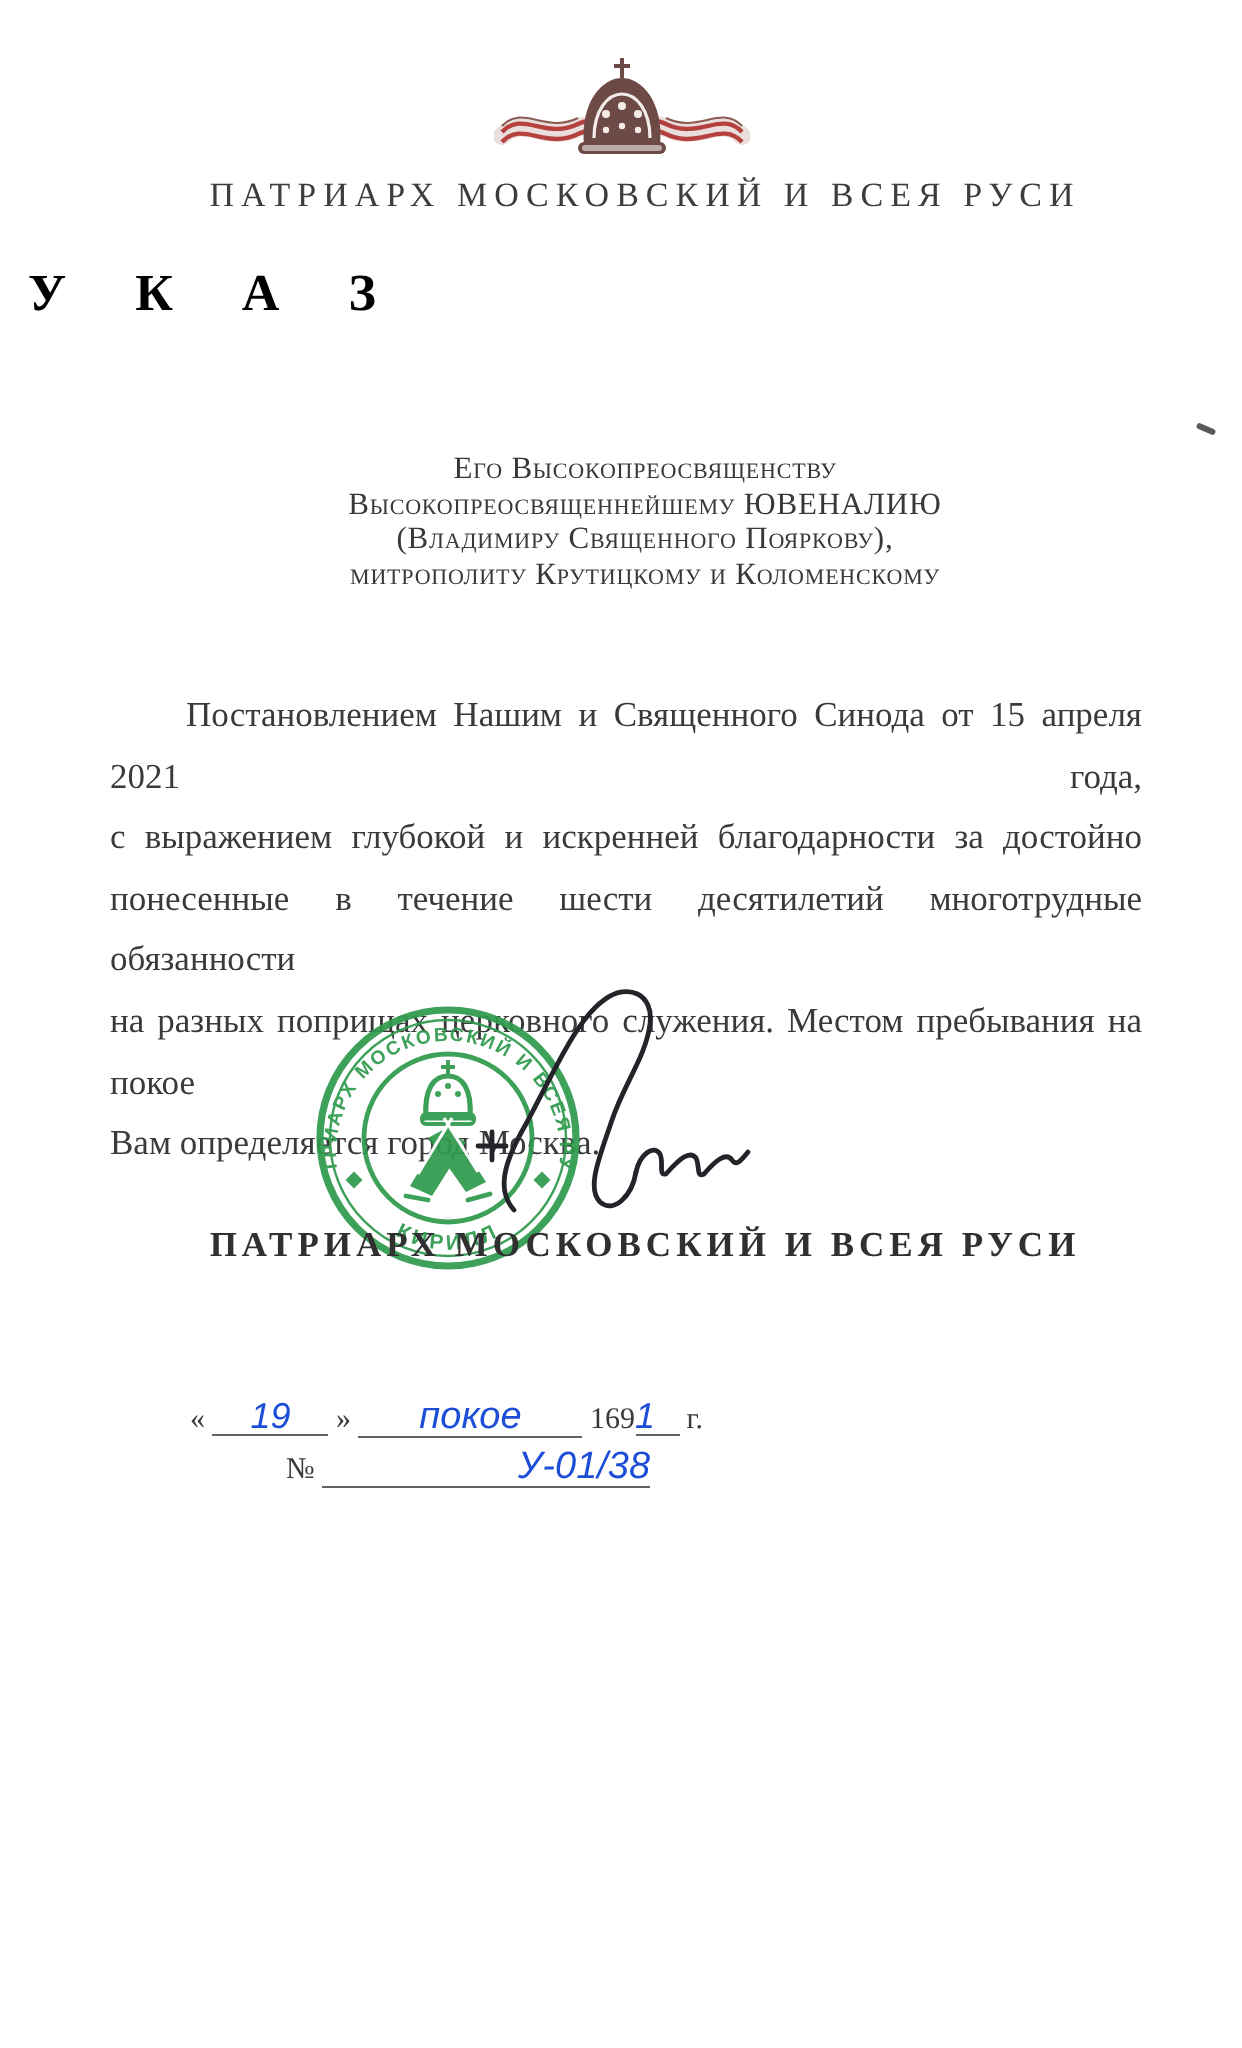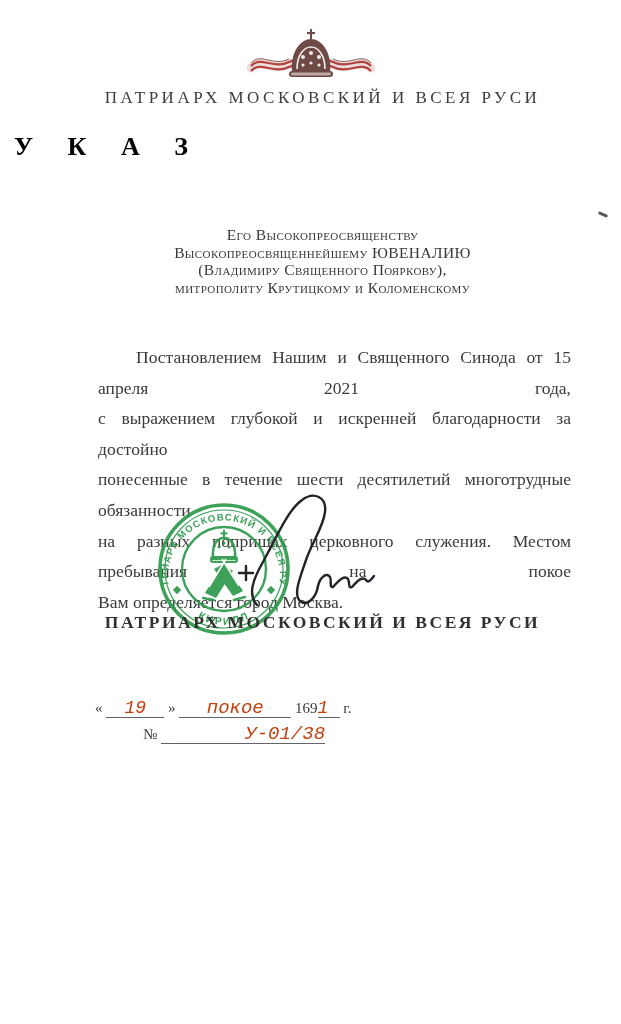--- a/index.html
+++ b/index.html
@@ -26,41 +26,41 @@
   }
   .addressee{
     position:absolute;top:226px;left:0;width:100%;text-align:center;
     font-weight:normal;font-variant:small-caps;font-size:15.5px;line-height:17.5px;
     color:#383838;letter-spacing:.4px;
   }
   .body-text{
     position:absolute;top:342px;left:55px;width:516px;
     font-size:17.5px;line-height:30.6px;color:#3a3a3a;
   }
-  .body-line{text-align:justify;text-align-last:justify;white-space:normal;margin-left:43px;}
+  .body-line{text-align:justify;text-align-last:justify;white-space:normal;}
   .body-line.first{text-indent:38px;}
   .body-line.last{text-align-last:left;}
   .stamp{position:absolute;left:156px;top:501px;width:136px;height:136px;opacity:.93;}
   .signature{position:absolute;left:227px;top:489px;width:152px;height:126px;z-index:3;}
   .signer-title{
     position:absolute;top:612px;left:0;width:100%;text-align:center;
     font-weight:bold;font-size:17.5px;letter-spacing:2.5px;color:#303030;white-space:nowrap;
   }
   .date-line{
     position:absolute;top:699px;left:95px;font-size:15px;color:#3a3a3a;
     white-space:nowrap;
   }
   .number-line{
     position:absolute;top:725px;left:143px;font-size:15px;color:#3a3a3a;
     white-space:nowrap;
   }
   .blank{
     display:inline-block;border-bottom:1.2px solid #62626a;text-align:center;
-    font-family:Liberation Mono, monospace;font-style:italic;font-size:18px;
-    color:#c2410c;line-height:18px;vertical-align:baseline;
+    font-family:Liberation Sans, sans-serif;font-style:italic;font-size:18px;
+    color:#1d4ed8;line-height:18px;vertical-align:baseline;
   }
   .blank.day{width:58px;}
   .blank.month{width:112px;font-size:19px;}
   .blank.year{width:22px;text-align:left;}
   .blank.number{width:152px;text-align:right;padding-left:12px;font-size:19px;}
   .printed{font-style:normal;color:#3a3a3a;}
 </style>
 </head>
 <body>
 

